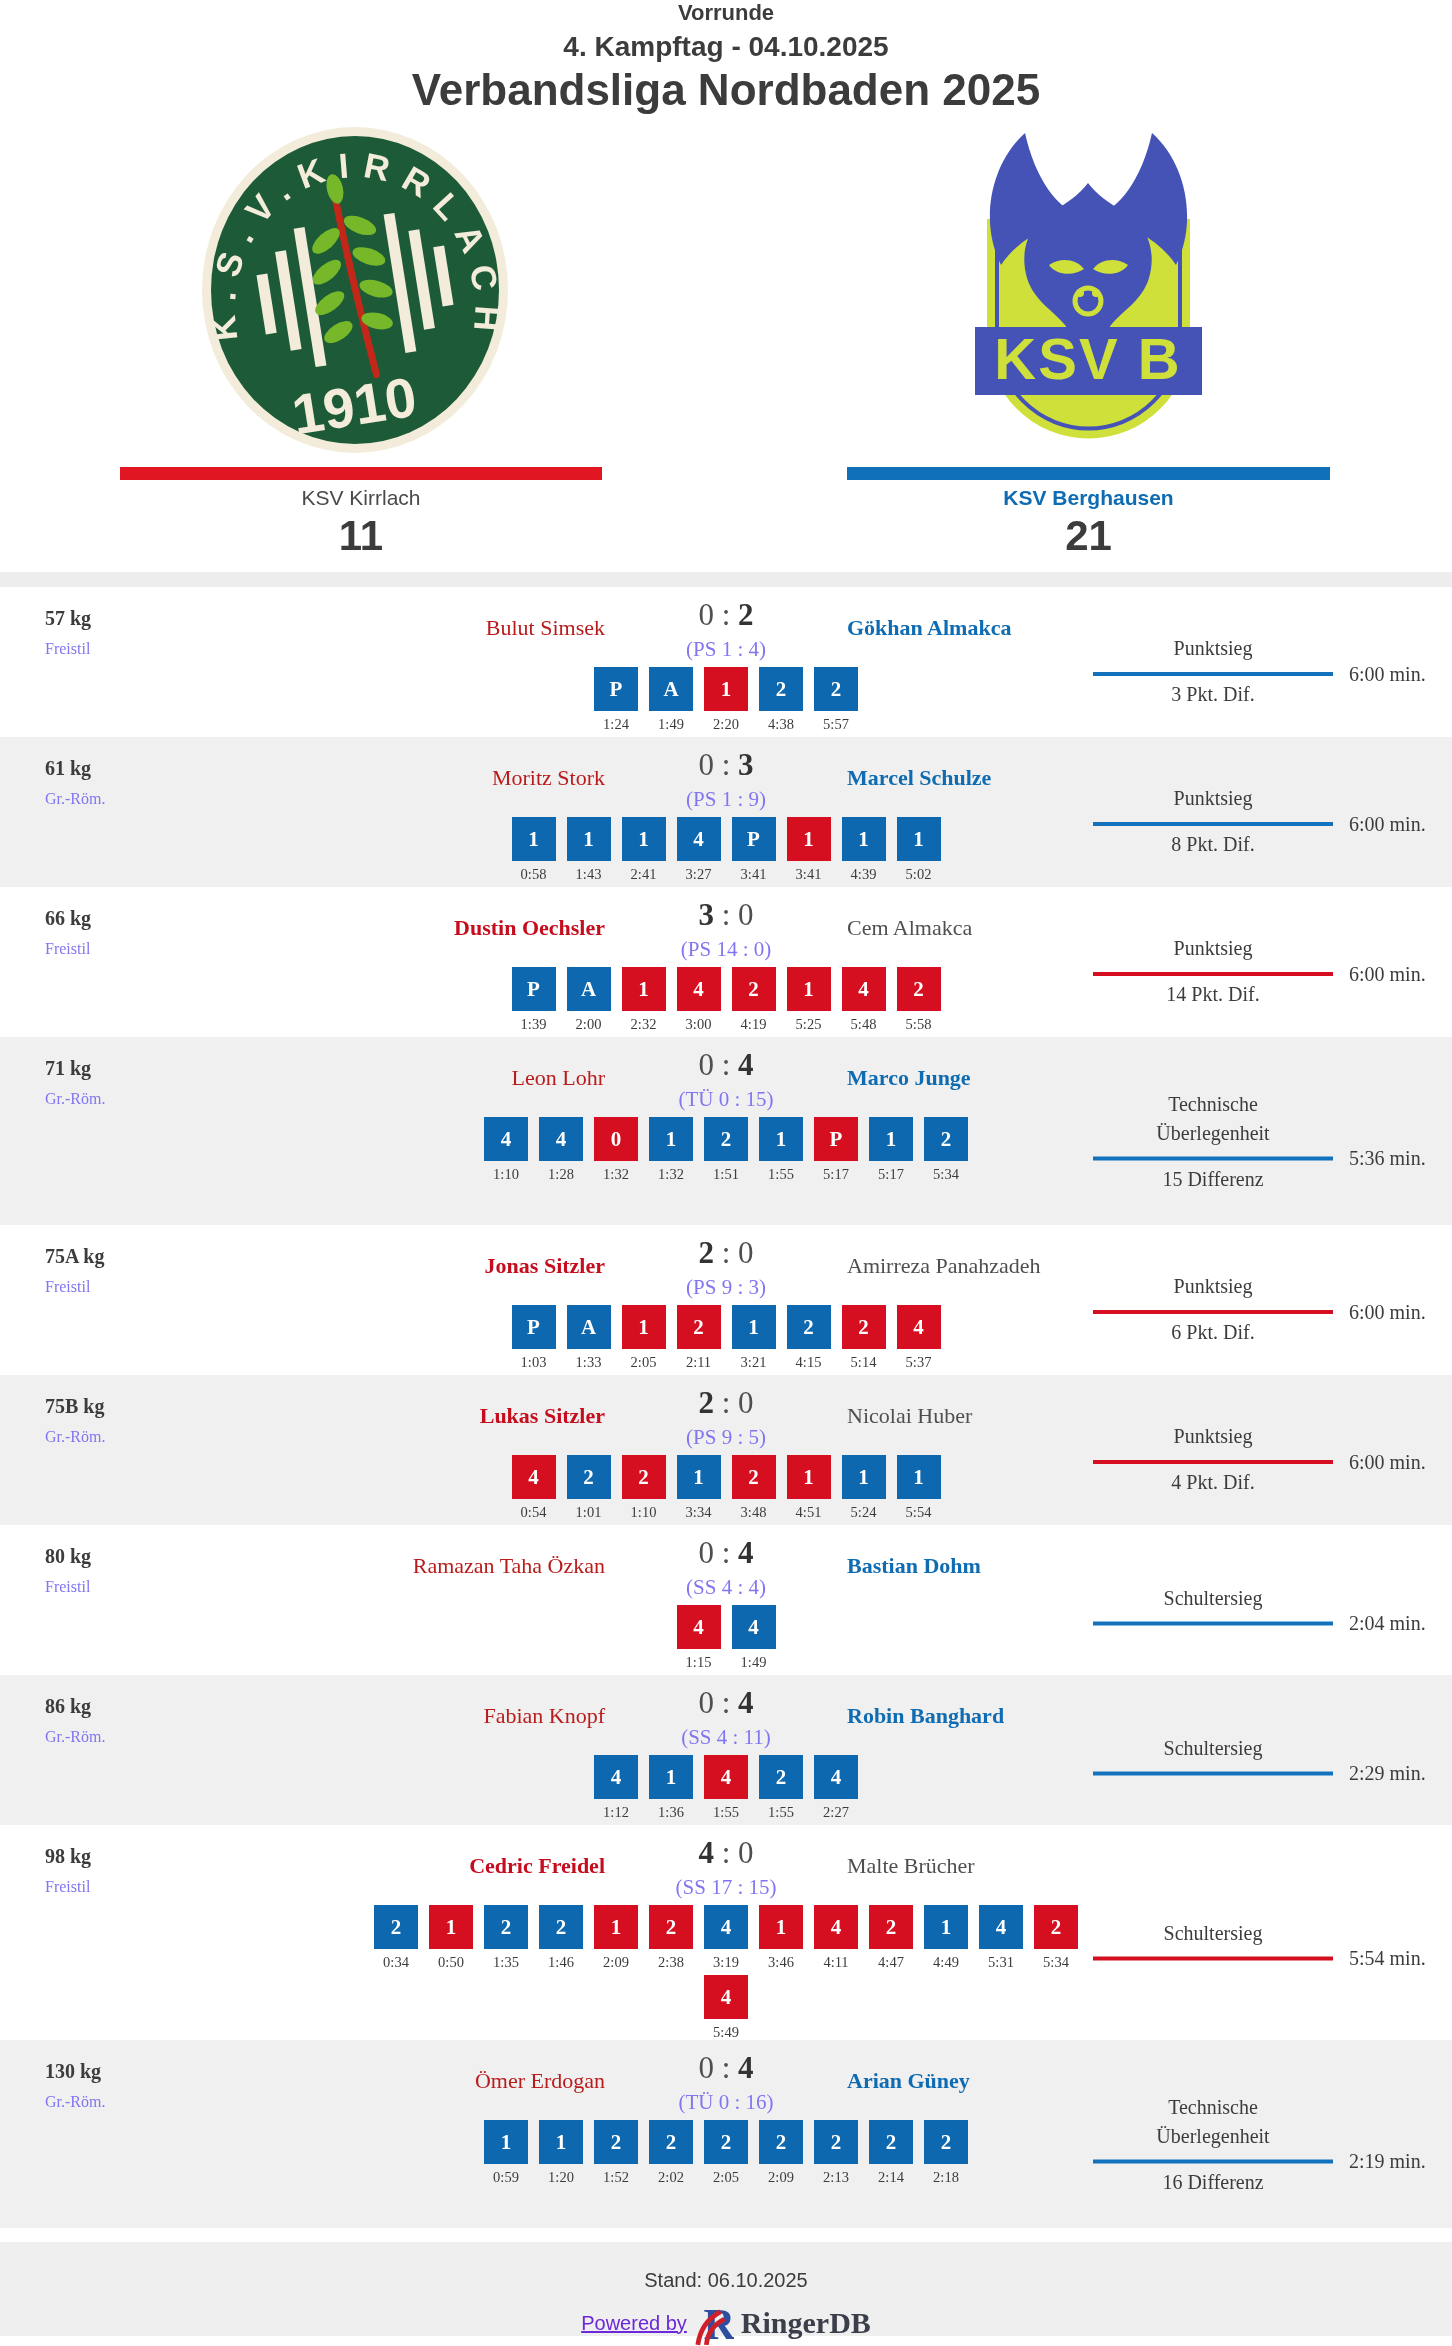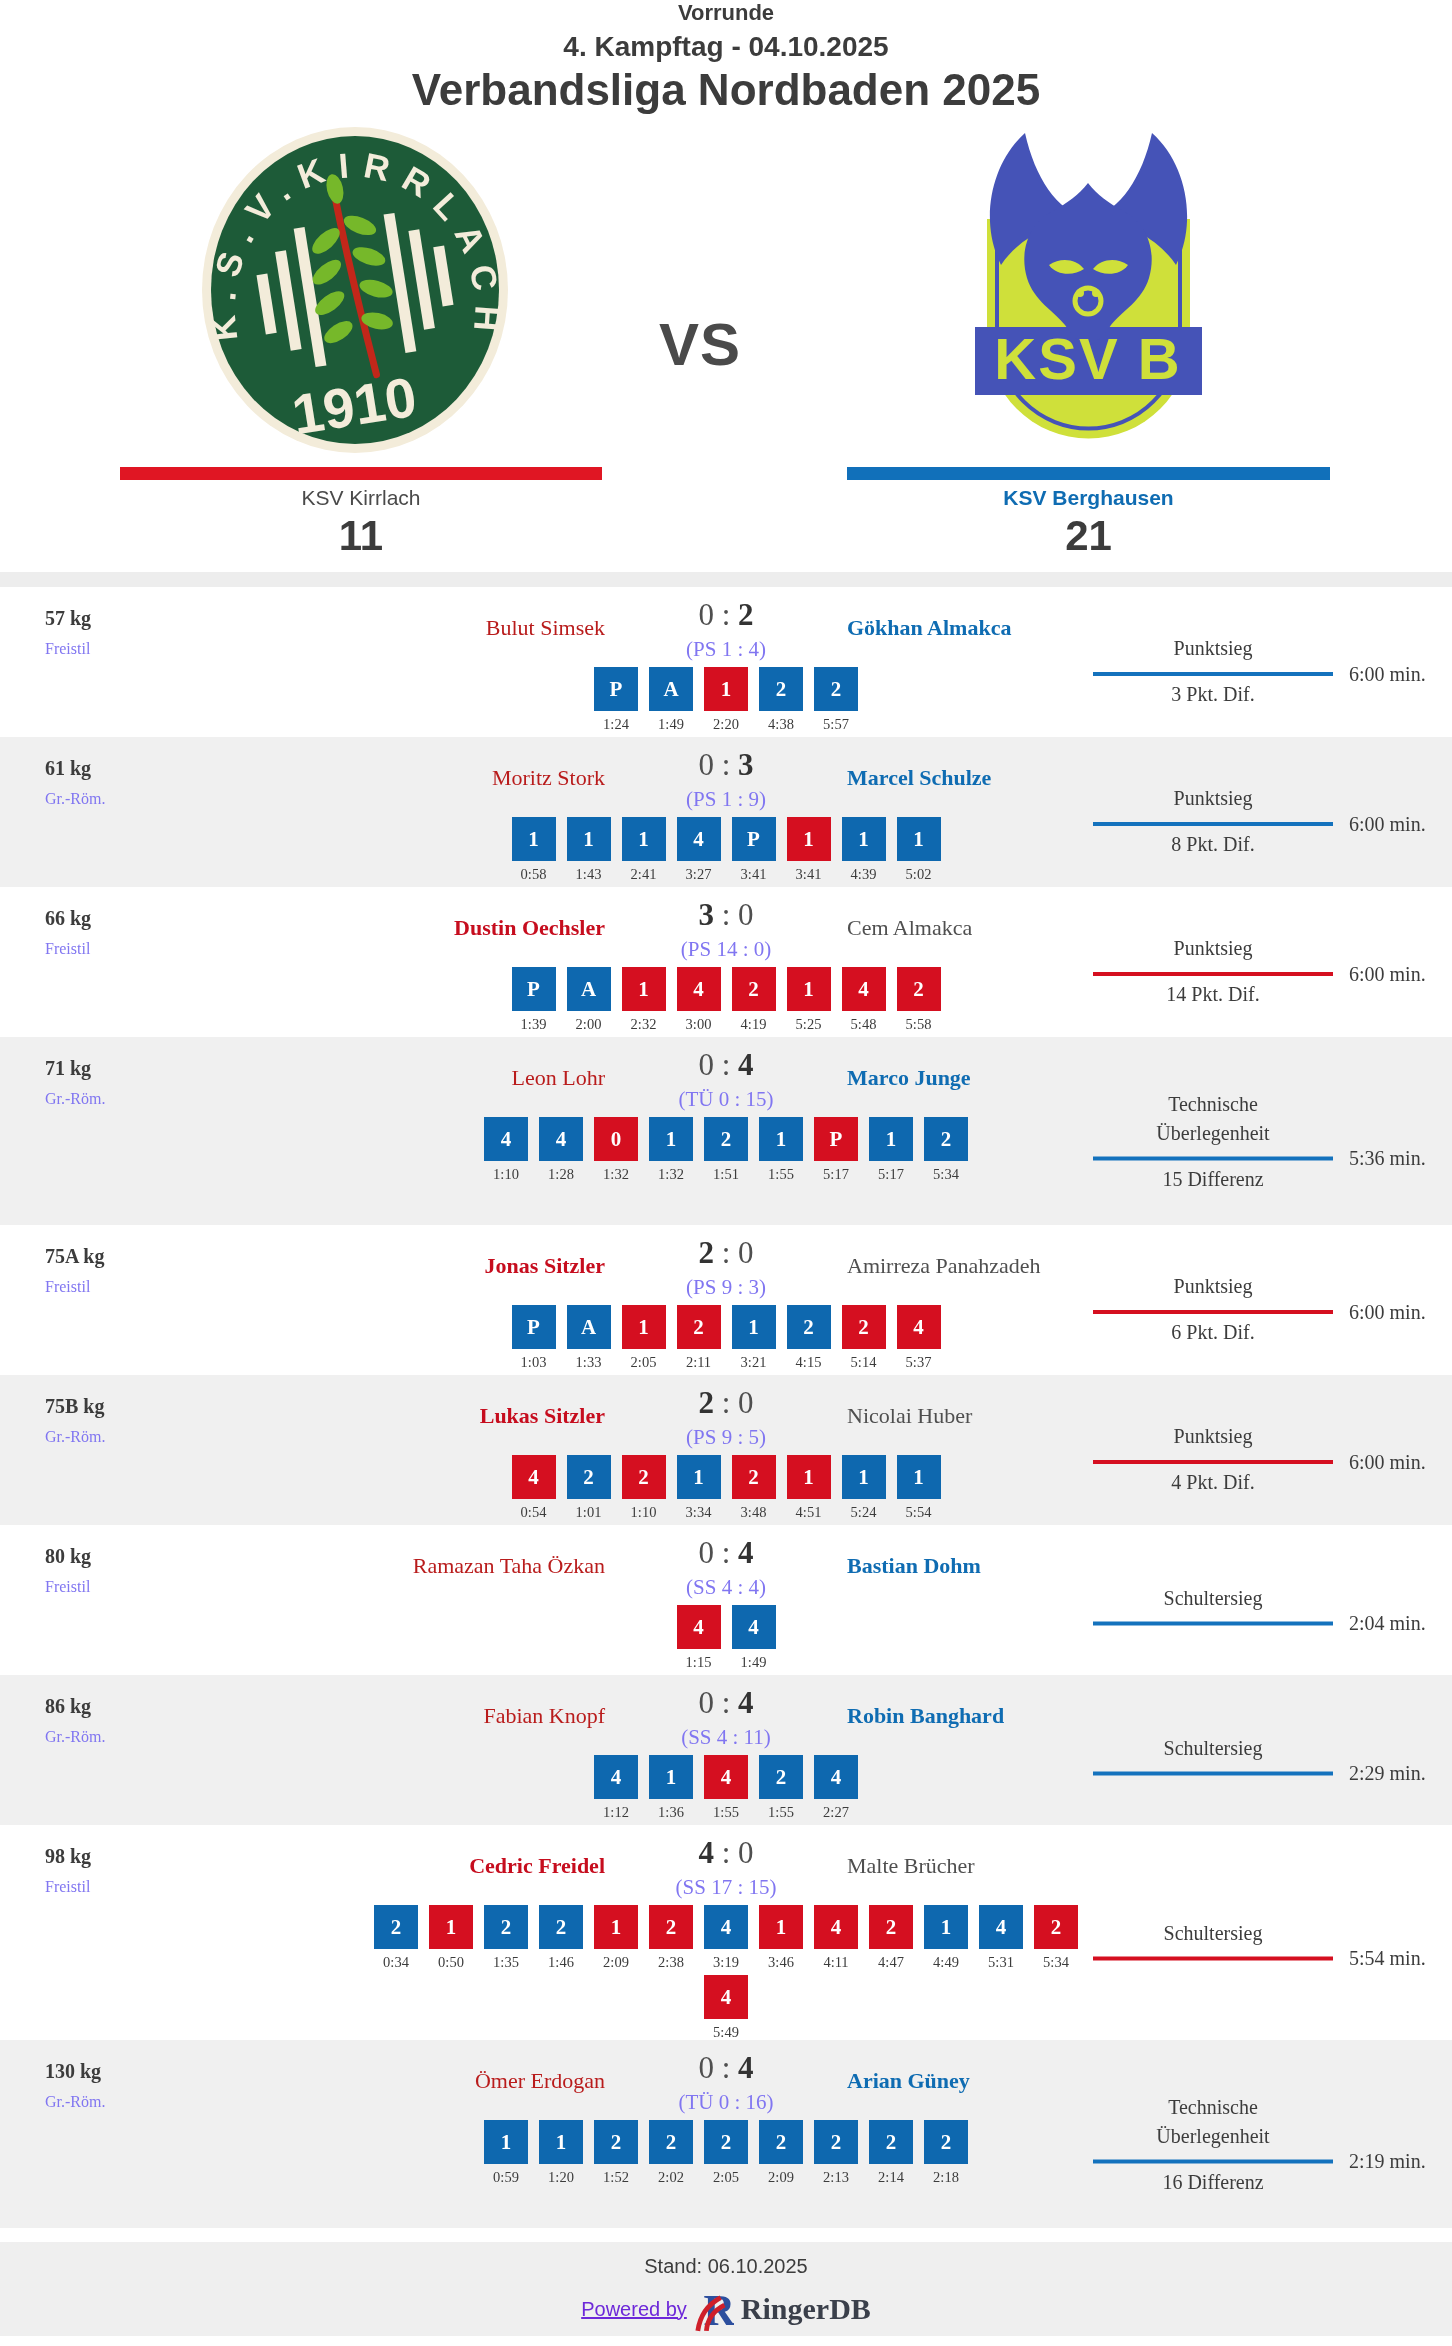--- a/index.html
+++ b/index.html
@@ -73,21 +73,21 @@
   .r-line.red  { background:#d50f20; }
   .r-line.blue { background:#1472bd; }
   .r-time { position:absolute; left:calc(100% + 16px); top:50%; transform:translateY(-50%);
             font-size:20px; color:#3c3c3c; white-space:nowrap; }
   .r-sub { font-size:20px; color:#3c3c3c; margin-top:2px; }
 
   .accent-purple { color:#8176f1; }
 
   
   .footer-gap { height:14px; background:#fff; }
-  .footer { height:94px; background:#efefef; text-align:center; padding-top:13px; }
+  .footer { height:94px; background:#efefef; text-align:center; padding-top:27px; }
   .stand { font-size:20px; color:#3c3c3c; }
   .powered { margin-top:8px; display:flex; align-items:center; justify-content:center; gap:7px; }
   .powered-label { font-size:20px; color:#6d28d9;text-decoration:underline; }
   .brand-name { font-family:"Liberation Serif", serif; font-weight:700; font-size:30px; color:#3a3f4a; }
 </style>
 </head>
 <body>
 
 <div class="header">
   <div class="round">Vorrunde</div>
@@ -122,21 +122,20 @@
       <ellipse cx="174" cy="134" rx="17" ry="8" fill="#76b82a" transform="rotate(27 174 134)"></ellipse>
       <ellipse cx="128" cy="174" rx="17" ry="8" fill="#76b82a" transform="rotate(-27 128 174)"></ellipse>
       <ellipse cx="176" cy="167" rx="17" ry="8" fill="#76b82a" transform="rotate(24 176 167)"></ellipse>
       <ellipse cx="132" cy="204" rx="16" ry="8" fill="#76b82a" transform="rotate(-24 132 204)"></ellipse>
       <ellipse cx="172" cy="199" rx="16" ry="8" fill="#76b82a" transform="rotate(21 172 199)"></ellipse>
       <ellipse cx="151" cy="62" rx="8" ry="15" fill="#76b82a" transform="rotate(-4 151 62)"></ellipse>
     </g>
     <text x="155" y="300" text-anchor="middle" font-size="56" font-weight="700" fill="#f3ecda" transform="rotate(-9 155 285)">1910</text>
   </svg>
 
-  <div class="vs">VS</div>
 
   <svg class="logo-away" viewBox="0 0 243 325">
     <path d="M20,96 h203 v118 a101.5,101.5 0 0 1 -203,0 z" fill="#cfe03a"></path>
     <path d="M30,106 h183 v108 a91.5,91.5 0 0 1 -183,0 z" fill="none" stroke="#4553b7" stroke-width="4"></path>
     <rect x="8" y="204" width="227" height="68" fill="#4553b7"></rect>
     <g fill="#4553b7">
       <path d="M118,95 C90,87 68,55 58,10 C24,40 12,98 34,142 C50,118 80,100 112,98 Z"></path>
       <path d="M125,95 C153,87 175,55 185,10 C219,40 231,98 209,142 C193,118 163,100 131,98 Z"></path>
       <path d="M121,60 C130,72 142,80 156,88 C180,100 190,128 182,155 C175,178 155,188 144,202 C136,214 129,220 121,222 C113,220 106,214 98,202 C87,188 67,178 60,155 C52,128 62,100 86,88 C100,80 112,72 121,60 Z"></path>
     </g>

